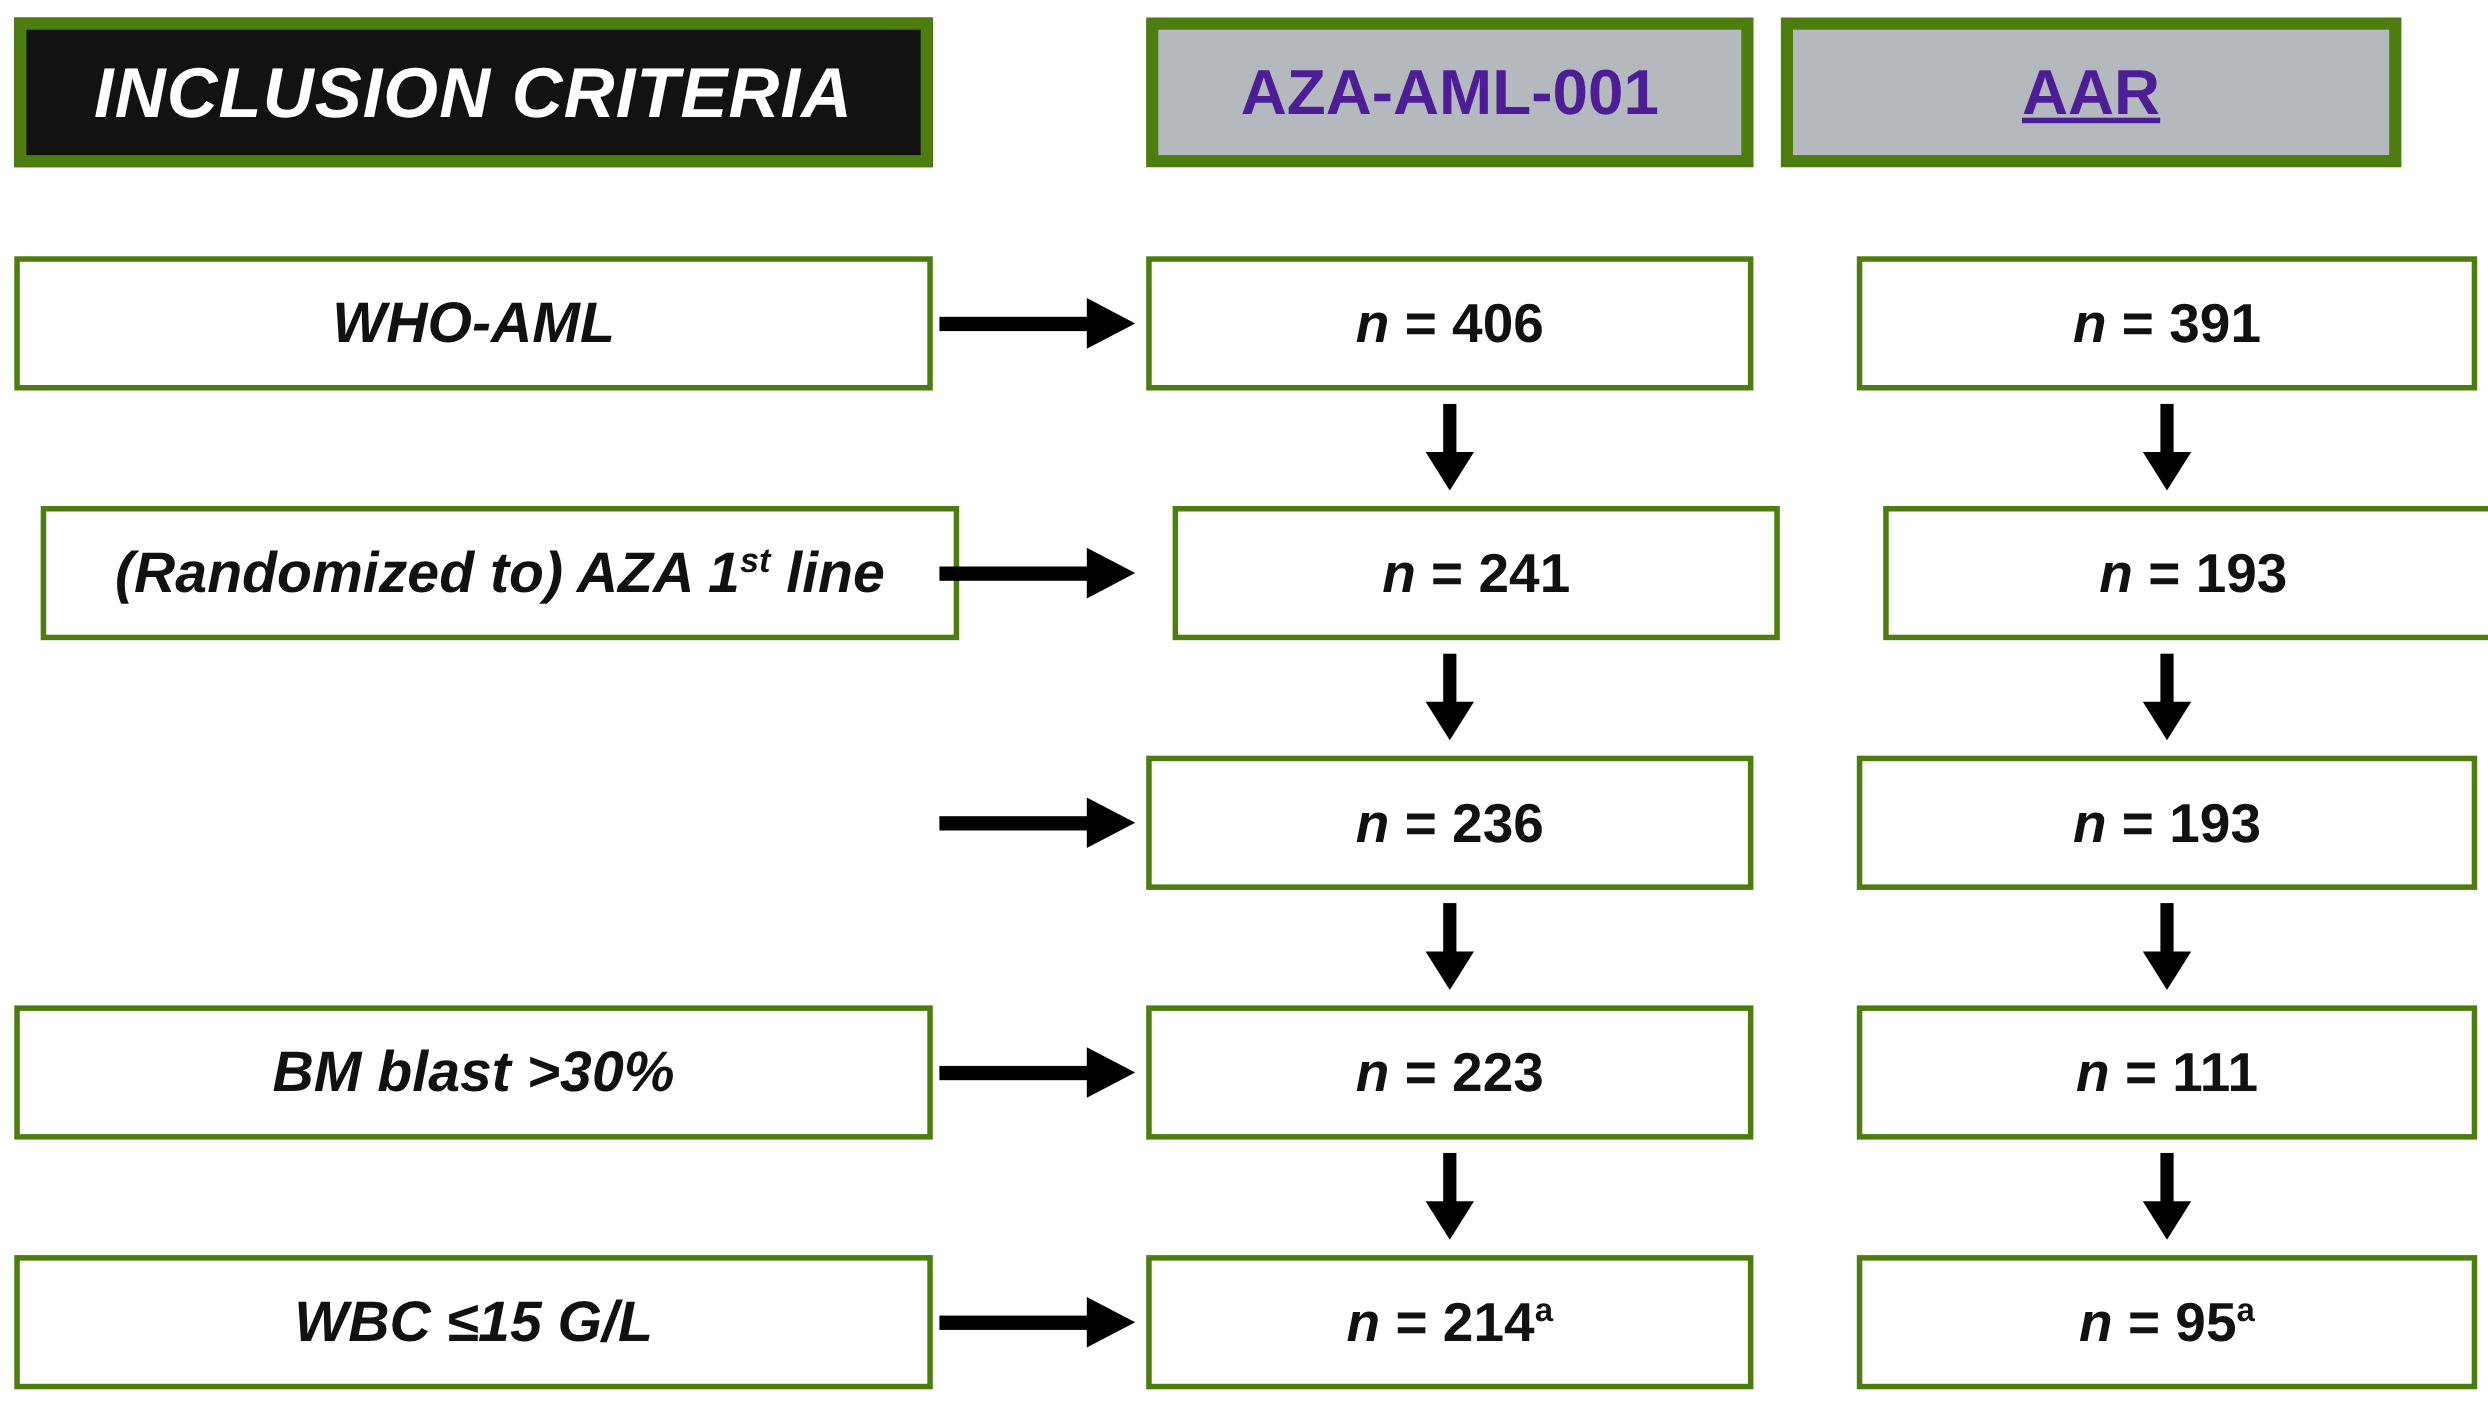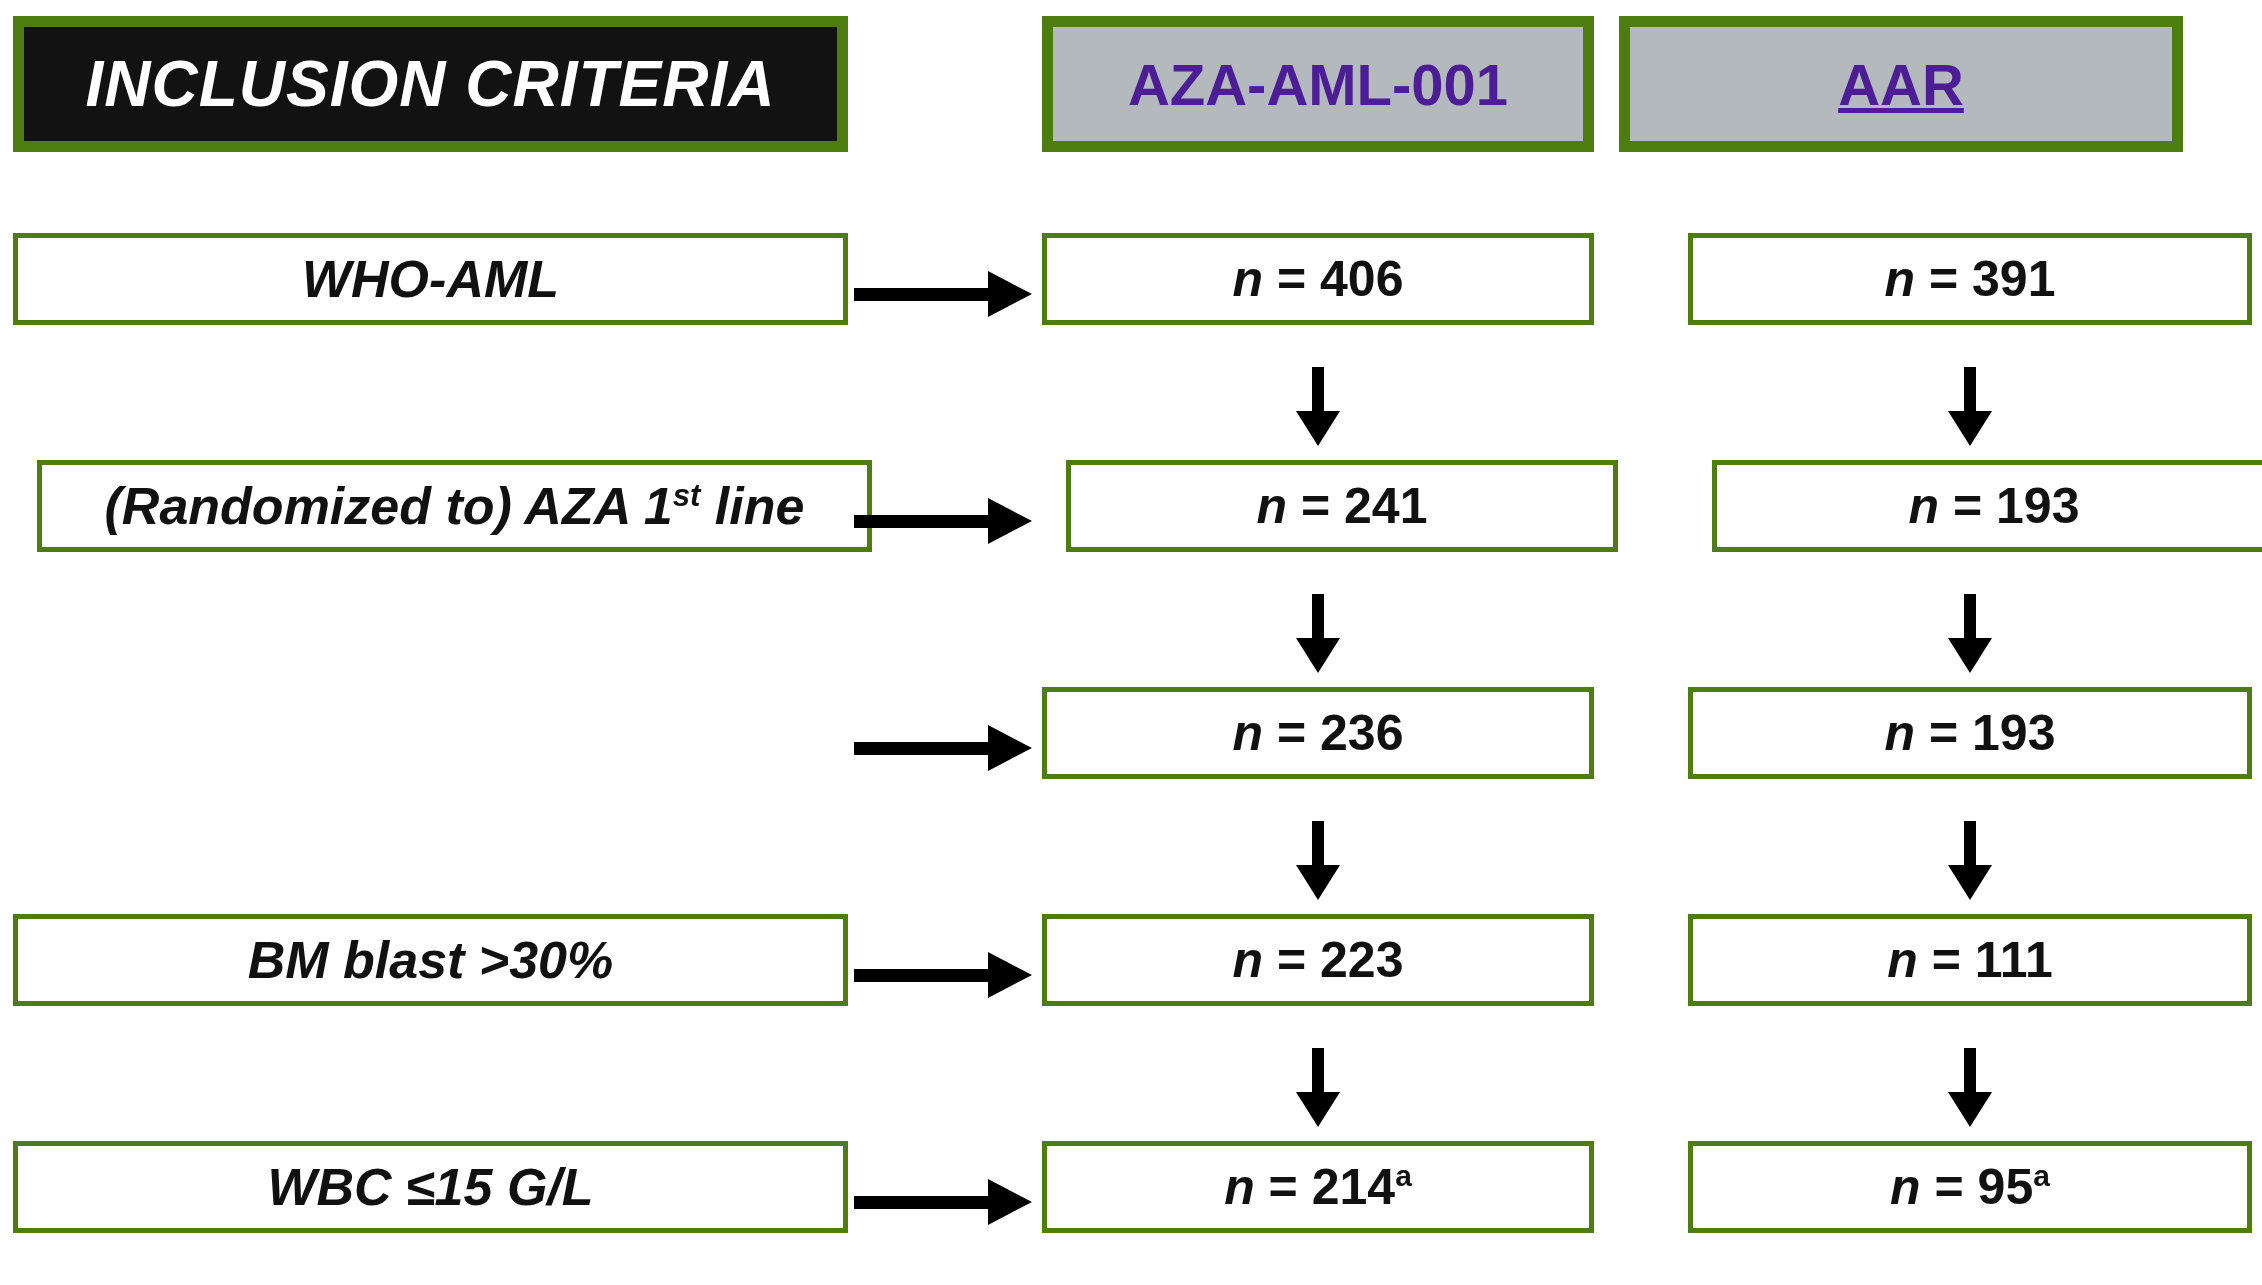--- a/index.html
+++ b/index.html
@@ -42,21 +42,21 @@
   }
   .gray-hdr {
     background: #b4b9bd;
     color: #4c1d95;
     font-size: 58px;
     font-weight: bold;
   }
   .hdr-aza { left: 1042px; width: 552px; }
   .hdr-aar { left: 1619px; width: 564px; text-decoration: underline; }
 
-  .rowbox { height: 92px; }
+  .rowbox { height: 122px; }
   .crit {
     left: 13px;
     width: 835px;
     font-size: 52px;
     font-weight: bold;
     font-style: italic;
     color: #111111;
   }
   .aza { left: 1042px; width: 552px; }
   .aar { left: 1688px; width: 564px; }

